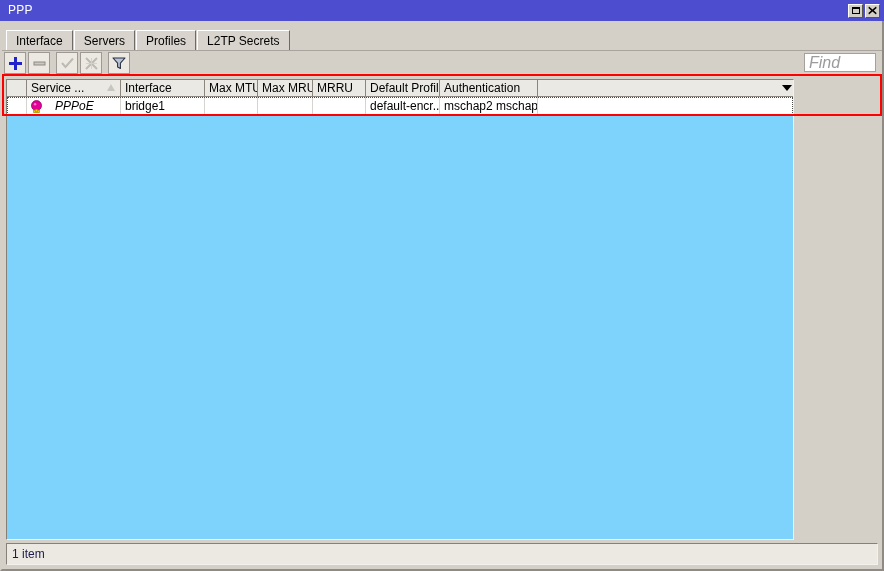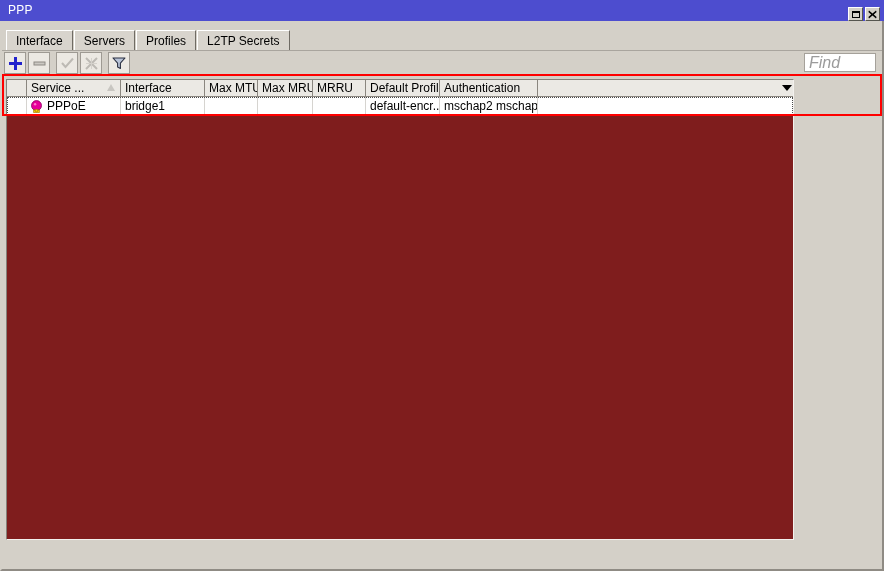--- a/index.html
+++ b/index.html
@@ -21,21 +21,21 @@
   }
 
   
   .titlebar {
     position: absolute;
     left: 0; top: 0;
     width: 884px;
     height: 21px;
     background: #4d4dcf;
     display: flex;
-    align-items: flex-end;
+    align-items: center;
     box-sizing: border-box;
   }
   .titlebar-text {
     color: #ffffff;
     font-size: 12px;
     padding-left: 8px;
     letter-spacing: 0.2px;
     line-height: 21px;
     flex: 1;
   }
@@ -177,21 +177,21 @@
     font-style: italic;
     opacity: 1;
   }
 
   
   .list-frame {
     position: absolute;
     left: 6px; top: 79px;
     width: 788px;
     height: 461px;
-    background: #7f1d1d;
+    background: #7dd3fc;
     border-left: 1px solid #858179;
     border-top: 1px solid #858179;
     border-right: 1px solid #f3f1ee;
     border-bottom: 1px solid #f3f1ee;
     box-sizing: border-box;
     overflow: hidden;
   }
   .col-head {
     display: flex;
     height: 17px;
@@ -258,22 +258,23 @@
     box-sizing: border-box;
     white-space: nowrap;
     overflow: hidden;
     cursor: default;
   }
   .row-cell.filler { border-right: none; flex: 1; }
   .row-cell.gutter { border-right: 1px solid #d6d4d0; }
   .row-cell.with-icon {
     display: flex;
     align-items: center;
-    gap: 4px;
+    gap: 12px;
     padding-left: 3px;
+    font-style: italic;
   }
   .pppoe-icon { width: 13px; height: 13px; display: block; flex: none; }
 
   
   .annot {
     position: absolute;
     left: 2px;
     top: 74px;
     width: 880px;
     height: 42px;
@@ -455,15 +456,18 @@
       <div class="row-cell" style="width:53px"></div>
       <div class="row-cell" style="width:55px"></div>
       <div class="row-cell" style="width:53px"></div>
       <div class="row-cell" style="width:74px">default-encr...</div>
       <div class="row-cell" style="width:98px">mschap2 mschap...</div>
       <div class="row-cell filler"></div>
     </div>
 
   </div>
 
+  <div class="statusbar">
+    <span class="label">1 item</span>
+  </div>
 
   <div class="outer-bevel"></div>
 </div>
 
 </body></html>

